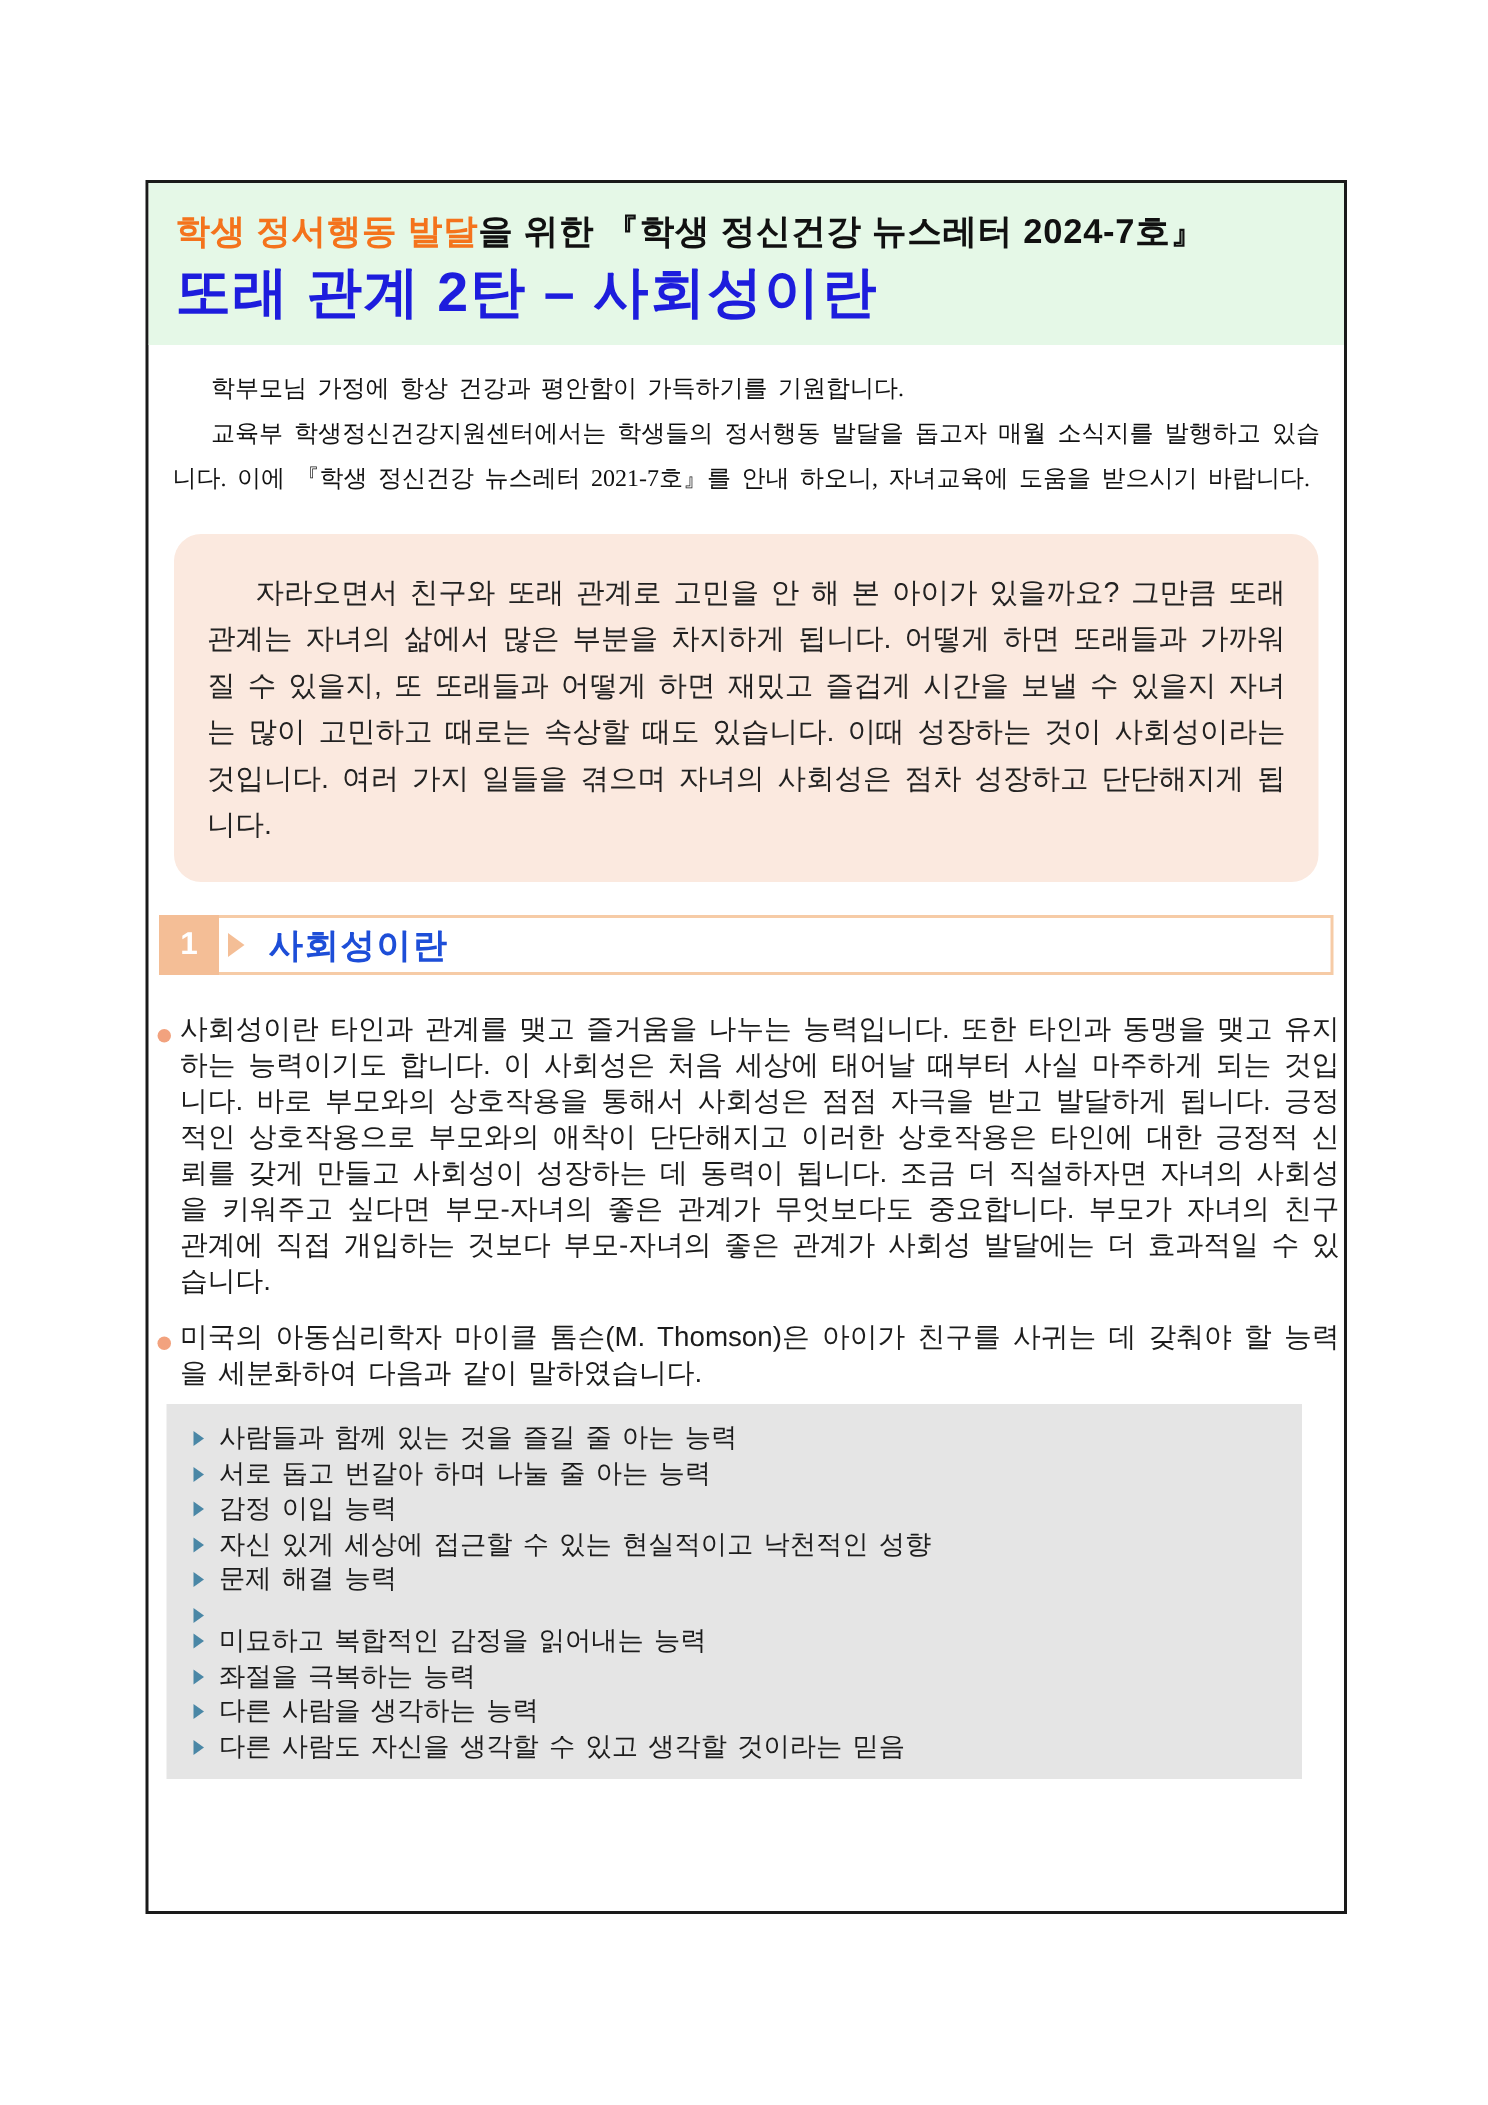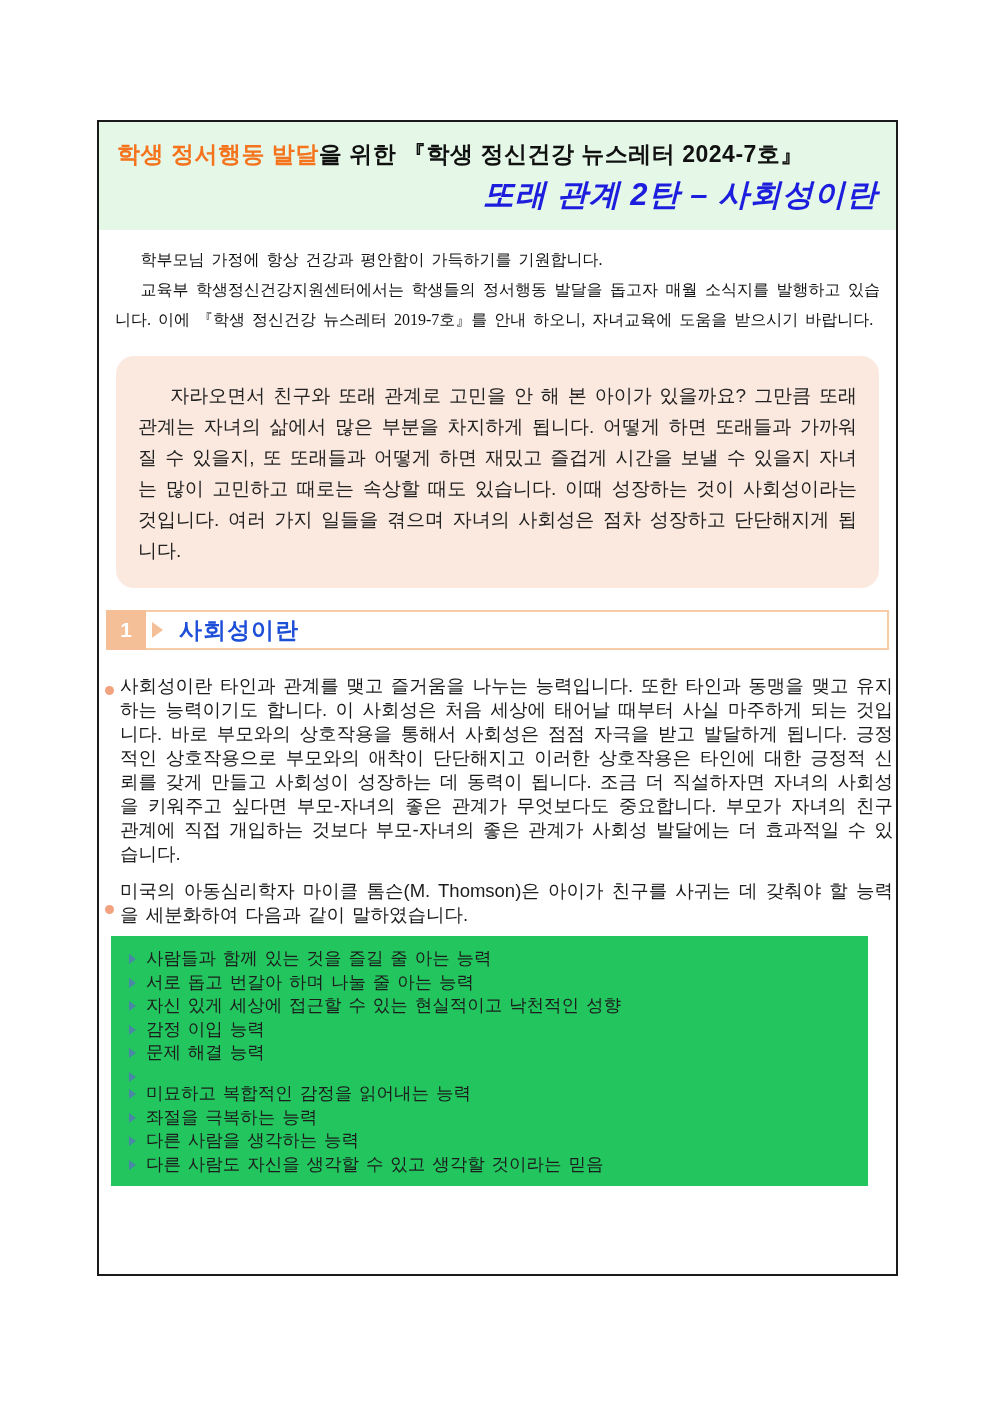--- a/index.html
+++ b/index.html
@@ -31,27 +31,26 @@
   .header-line1 {
     font-size: 23px;
     font-weight: bold;
     letter-spacing: 0.5px;
     color: #111111;
     line-height: 30px;
   }
   .header-line1 .hl { color: #f4731c; }
   .header-line2 {
     margin-top: 7px;
-    text-align: right;
-    font-size: 31px;
+    text-align: left;
+    font-size: 37px;
     font-weight: bold;
     letter-spacing: 1px;
     color: #1d1ddd;
     line-height: 38px;
-    font-style: italic;
   }
   
   .intro {
     font-family: "Liberation Serif", serif;
     font-size: 16px;
     line-height: 30px;
     color: #111111;
     padding: 15px 16px 0 16px;
     text-align: justify;
   }
@@ -102,40 +101,40 @@
     font-size: 23px;
     font-weight: bold;
     color: #1d4ed8;
     letter-spacing: 1px;
   }
   
   .bullet-para {
     display: flex;
     margin: 24px 3px 0 3px;
   }
-  .bullet-para.second { margin-top: 13px; align-items: center; }
+  .bullet-para.second { margin-top: 13px; }
   .bullet-dot {
     width: 9px; height: 9px;
     border-radius: 50%;
     background: #f2a27e;
     margin: 12px 6px 0 3px;
     flex: none;
   }
   .bullet-text {
     font-size: 18.5px;
     line-height: 24px;
     color: #1c1c1c;
     text-align: justify;
     word-spacing: 2px;
     flex: 1;
   }
   
   .abilities-box {
     margin: 9px 28px 0 12px;
-    background: #22c55e;
+    background: #e5e5e5;
     padding: 11px 14px 10px 14px;
   }
   .ability-item {
     display: flex;
     align-items: flex-start;
     font-size: 17.5px;
     line-height: 23.6px;
     color: #1c1c1c;
     word-spacing: 2px;
   }
@@ -156,21 +155,21 @@
 
     <div class="header-green">
       <div class="header-line1">
         <span class="hl">학생 정서행동 발달</span><span>을 위한 『학생 정신건강 뉴스레터 2024-7호』</span>
       </div>
       <div class="header-line2">또래 관계 2탄 – 사회성이란</div>
     </div>
 
     <div class="intro">
       <p>학부모님 가정에 항상 건강과 평안함이 가득하기를 기원합니다.</p>
-      <p>교육부 학생정신건강지원센터에서는 학생들의 정서행동 발달을 돕고자 매월 소식지를 발행하고 있습니다. 이에 『학생 정신건강 뉴스레터 2019-7호』를 안내 하오니, 자녀교육에 도움을 받으시기 바랍니다.</p>
+      <p>교육부 학생정신건강지원센터에서는 학생들의 정서행동 발달을 돕고자 매월 소식지를 발행하고 있습니다. 이에 『학생 정신건강 뉴스레터 2021-7호』를 안내 하오니, 자녀교육에 도움을 받으시기 바랍니다.</p>
     </div>
 
     <div class="quote-box">
       <p>자라오면서 친구와 또래 관계로 고민을 안 해 본 아이가 있을까요? 그만큼 또래 관계는 자녀의 삶에서 많은 부분을 차지하게 됩니다. 어떻게 하면 또래들과 가까워질 수 있을지, 또 또래들과 어떻게 하면 재밌고 즐겁게 시간을 보낼 수 있을지 자녀는 많이 고민하고 때로는 속상할 때도 있습니다. 이때 성장하는 것이 사회성이라는 것입니다. 여러 가지 일들을 겪으며 자녀의 사회성은 점차 성장하고 단단해지게 됩니다.</p>
     </div>
 
     <div class="section-bar">
       <div class="section-num">1</div>
       <span class="section-arrow"></span>
       <span class="section-title">사회성이란</span>
@@ -190,25 +189,25 @@
       <div class="ability-item">
           <span class="tri"></span>
           <span>사람들과 함께 있는 것을 즐길 줄 아는 능력</span>
         </div>
       <div class="ability-item">
           <span class="tri"></span>
           <span>서로 돕고 번갈아 하며 나눌 줄 아는 능력</span>
         </div>
       <div class="ability-item">
           <span class="tri"></span>
+          <span>감정 이입 능력</span>
+        </div>
+      <div class="ability-item">
+          <span class="tri"></span>
           <span>자신 있게 세상에 접근할 수 있는 현실적이고 낙천적인 성향</span>
-        </div>
-      <div class="ability-item">
-          <span class="tri"></span>
-          <span>감정 이입 능력</span>
         </div>
       <div class="ability-item">
           <span class="tri"></span>
           <span>문제 해결 능력</span>
         </div>
       <div class="ability-item">
           <span class="tri"></span>
         </div>
       <div class="ability-item">
           <span class="tri"></span>

